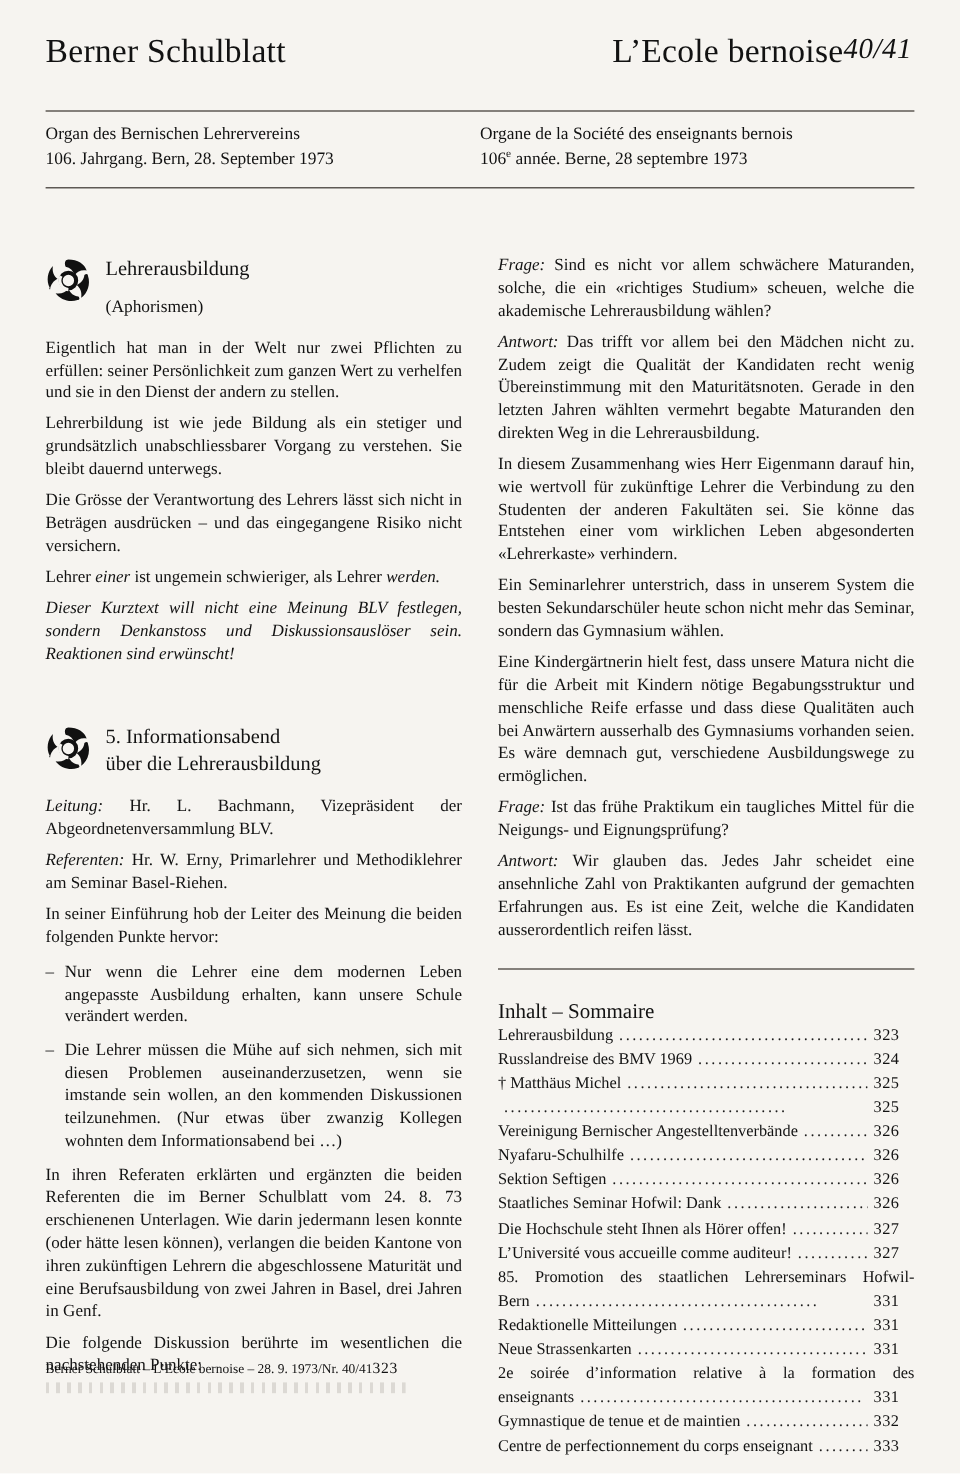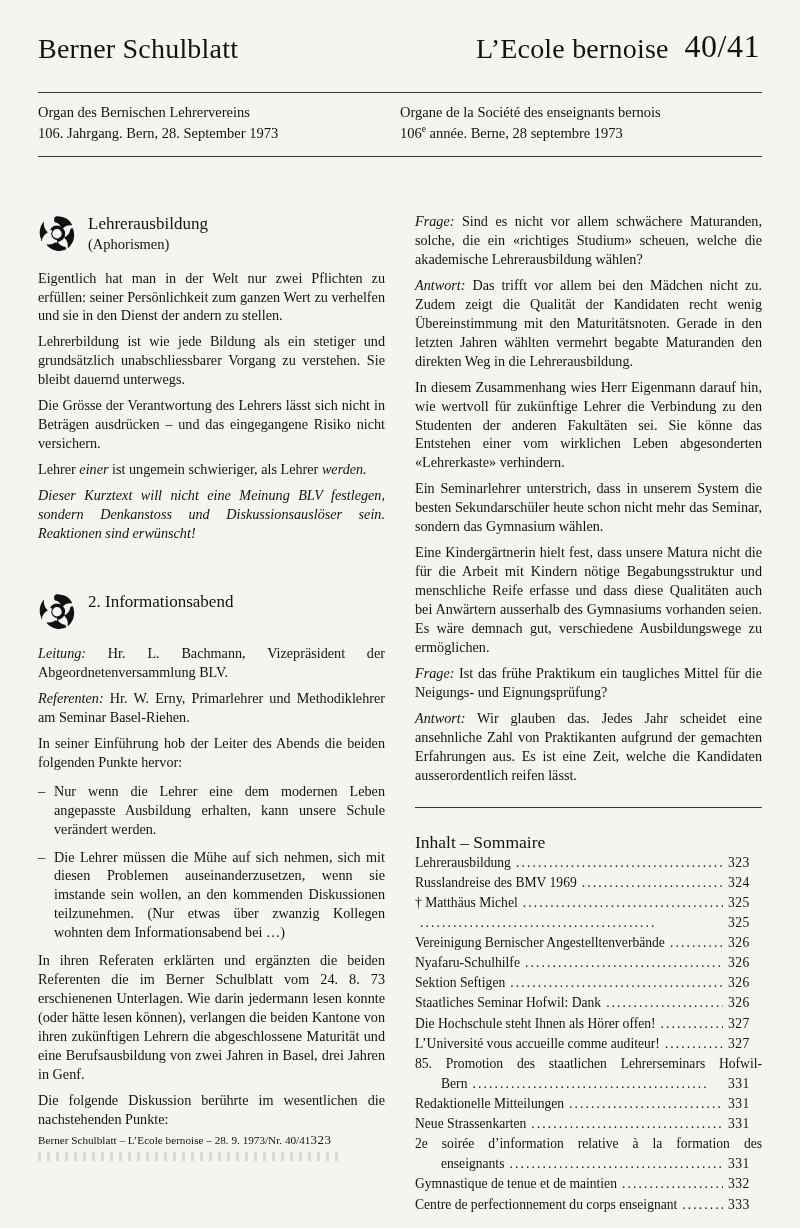--- a/index.html
+++ b/index.html
@@ -34,25 +34,24 @@
     letter-spacing: .2px;
     font-weight: 400;
     white-space: nowrap;
   }
   .masthead-right {
     font-size: 28px;
     letter-spacing: .2px;
     font-weight: 400;
     white-space: nowrap;
     display: flex;
-    align-items: flex-end;
-    gap: 16px;
+    align-items: flex-start;
     margin-right: 2px;
   }
-  .issue-no { font-size: 32px; letter-spacing: .5px; }
+  .issue-no { font-size: 24px; letter-spacing: .5px; font-style: italic; }
 
   .rule {
     position: absolute;
     left: 38px;
     right: 38px;
     height: 0;
     border-top: 1.2px solid #39342f;
   }
   #rule-top { top: 92px; }
   #rule-bottom { top: 156px; }
@@ -98,21 +97,21 @@
     margin-top: 2px;
   }
   .sec-title {
     font-size: 17px;
     line-height: 1.32;
     padding-top: 1px;
   }
   .sec-sub {
     font-size: 14.5px;
     line-height: 1.32;
-    margin-top: 0;
+    margin-top: 12px;
   }
 
   
   p.body {
     margin: 0 0 7px 0;
     font-size: 14.2px;
     line-height: 1.335;
     text-align: justify;
     text-justify: inter-word;
     hyphens: manual;
@@ -174,21 +173,21 @@
     flex: 0 0 34px;
     text-align: left;
     letter-spacing: .4px;
   }
   .toc-row.justify-line {
     display: block;
     text-align: justify;
     text-align-last: justify;
     white-space: normal;
   }
-  .toc-cont { display: flex; align-items: baseline; margin-left: 26px; }
+  .toc-cont { display: flex; align-items: baseline; }
 
   
   .footer {
     position: absolute;
     left: 38px;
     right: 38px;
     top: 1132px;
     display: flex;
     justify-content: flex-start;
     align-items: baseline;
@@ -273,30 +272,31 @@
           <svg viewBox="0 0 100 100" width="38" height="38" aria-hidden="true">
             <path d="M50 6 C70 6 86 16 90 30 C78 28 70 32 64 40 C60 30 54 24 44 22 C40 12 44 6 50 6 Z" fill="#111"></path>
             <path d="M93 42 C99 60 92 80 78 90 C80 78 76 68 68 62 C78 58 84 50 85 40 C90 36 93 38 93 42 Z" fill="#111"></path>
             <path d="M70 95 C52 101 32 94 22 80 C34 82 44 78 50 70 C54 80 62 86 72 87 C76 92 74 94 70 95 Z" fill="#111"></path>
             <path d="M9 68 C1 52 4 32 16 20 C14 32 18 42 26 48 C17 53 11 61 10 71 C7 72 8 70 9 68 Z" fill="#111"></path>
             <circle cx="50" cy="52" r="17" fill="none" stroke="#111" stroke-width="9"></circle>
             <path d="M34 42 A20 20 0 0 0 50 72" fill="none" stroke="#f6f4f0" stroke-width="7"></path>
           </svg>
         </span>
         <div>
-          <div class="sec-title">2. Informationsabend</div>
+          <div class="sec-title">5. Informationsabend</div>
+          <div class="sec-title">über die Lehrerausbildung</div>
         </div>
       </div>
 
       <p class="body gap-sm"><span class="ital">Leitung:</span><span> Hr. L. Bachmann, Vizepräsident der Abgeordnetenversammlung BLV.</span></p>
 
       <p class="body gap-before"><span class="ital">Referenten:</span><span> Hr. W. Erny, Primarlehrer und Methodiklehrer am Seminar Basel-Riehen.</span></p>
 
 
-      <p class="body gap-before">In seiner Einführung hob der Leiter des Abends die beiden folgenden Punkte hervor:</p>
+      <p class="body gap-before">In seiner Einführung hob der Leiter des Meinung die beiden folgenden Punkte hervor:</p>
 
       <ul class="dashlist">
         <li><span class="dash">–</span><span>Nur wenn die Lehrer eine dem modernen Leben angepasste Ausbildung erhalten, kann unsere Schule verändert werden.</span></li>
         <li><span class="dash">–</span><span>Die Lehrer müssen die Mühe auf sich nehmen, sich mit diesen Problemen auseinanderzusetzen, wenn sie imstande sein wollen, an den kommenden Diskussionen teilzunehmen. (Nur etwas über zwanzig Kollegen wohnten dem Informationsabend bei …)</span></li>
       </ul>
 
       <p class="body">In ihren Referaten erklärten und ergänzten die beiden Referenten die im Berner Schulblatt vom 24. 8. 73 erschienenen Unterlagen. Wie darin jedermann lesen konnte (oder hätte lesen können), verlangen die beiden Kantone von ihren zukünftigen Lehrern die abgeschlossene Maturität und eine Berufsausbildung von zwei Jahren in Basel, drei Jahren in Genf.</p>
       <p class="body">Die folgende Diskussion berührte im wesentlichen die nachstehenden Punkte:</p>
 
     </div>

